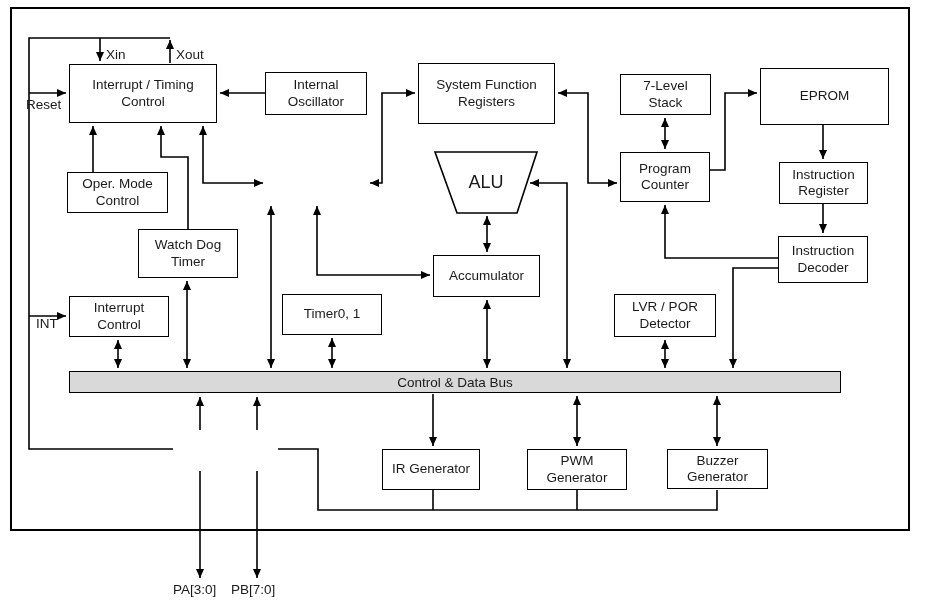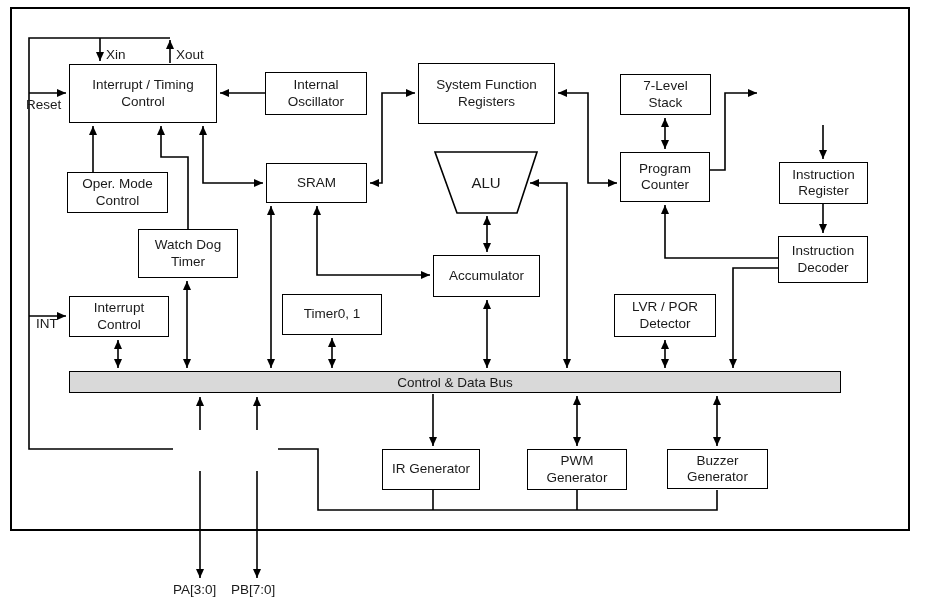--- a/index.html
+++ b/index.html
@@ -13,21 +13,21 @@
     border:2px solid #000;box-sizing:border-box;background:transparent;
   }
   .blk{
     position:absolute;box-sizing:border-box;background:#ffffff;border:1.5px solid #000;
     display:flex;align-items:center;justify-content:center;text-align:center;
     font-size:13.5px;line-height:1.22;white-space:pre-line;
   }
   .blk-ghost{ 
     position:absolute;box-sizing:border-box;background:transparent;border:none;
     display:flex;align-items:center;justify-content:center;text-align:center;
-    font-size:15px;
+    font-size:18px;
   }
   .bus{
     position:absolute;left:69px;top:371px;width:772px;height:22px;box-sizing:border-box;
     background:#d9d9d9;border:1.5px solid #000;
     display:flex;align-items:center;justify-content:center;font-size:13.5px;
   }
   .pin{
     position:absolute;font-size:13.5px;white-space:nowrap;
   }
   
@@ -148,23 +148,23 @@
   <div class="border-box"></div>
 
   <div class="blk" id="b-osc">Interrupt / Timing
 Control</div>
   <div class="blk" id="b-intosc">Internal
 Oscillator</div>
   <div class="blk" id="b-sfr">System Function
 Registers</div>
   <div class="blk" id="b-stack">7-Level
 Stack</div>
+  <div class="blk" id="b-eprom">EPROM</div>
   <div class="blk" id="b-opmode">Oper. Mode
 Control</div>
-  <div class="blk" id="b-sram">SRAM</div>
   <div class="blk-ghost" id="b-alu">ALU</div>
   <div class="blk" id="b-pc">Program
 Counter</div>
   <div class="blk" id="b-ireg">Instruction
 Register</div>
   <div class="blk" id="b-wdt">Watch Dog
 Timer</div>
   <div class="blk" id="b-acc">Accumulator</div>
   <div class="blk" id="b-idec">Instruction
 Decoder</div>

